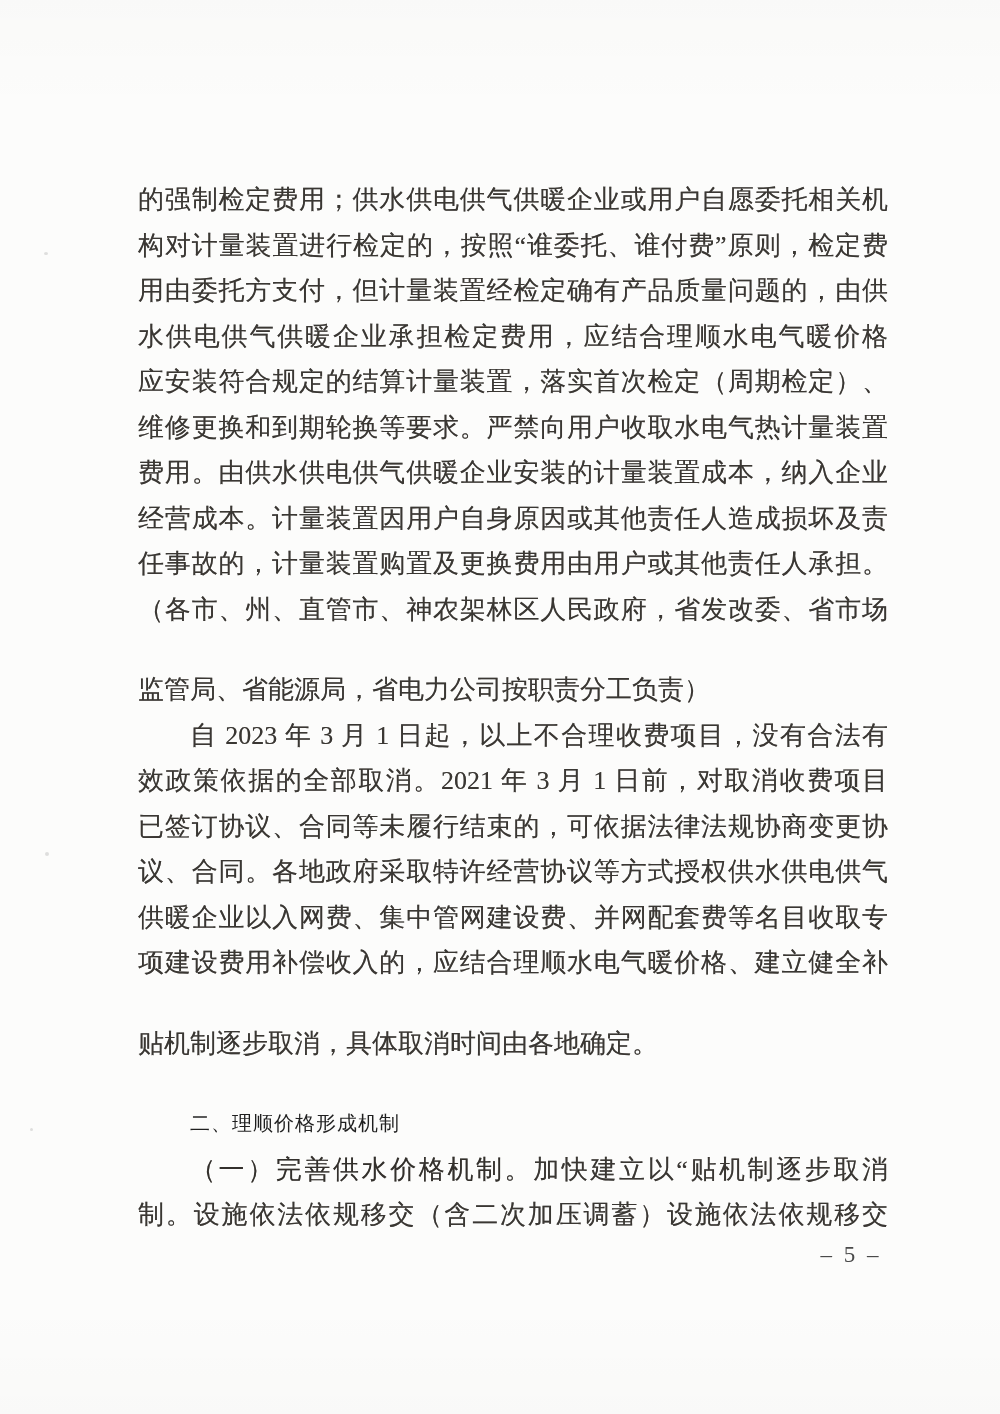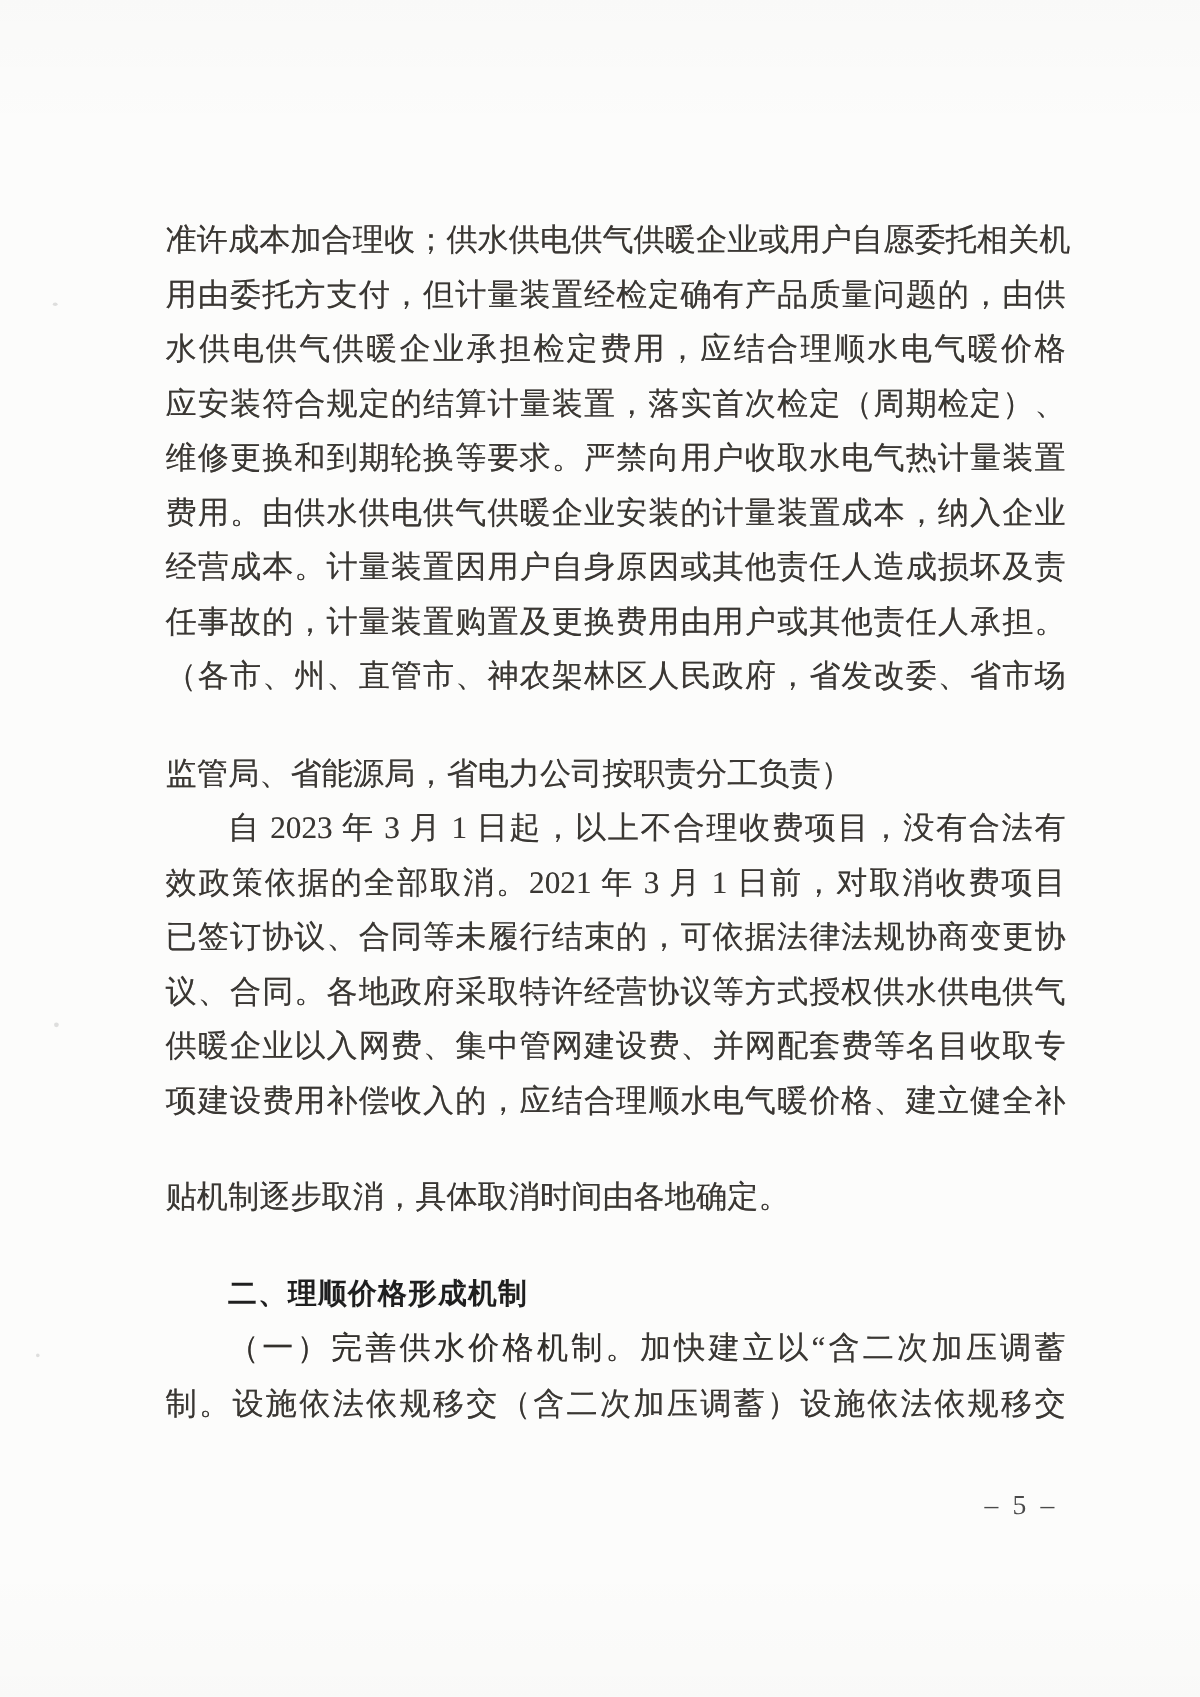--- a/index.html
+++ b/index.html
@@ -42,23 +42,23 @@
   }
   .line.short{
     text-align-last:left;
     margin-top:35px;
   }
   .line.indent{
     padding-left:52px;
   }
   .line.heading{
     font-family:"Liberation Sans","DejaVu Sans",sans-serif;
-    font-weight:700;
+    font-weight:400;
     color:var(--heading-ink);
-    font-size:24px;
+    font-size:20px;
     letter-spacing:1px;
     text-shadow:none;
   }
   .seg-kai{
     
     color:#33302c;
   }
   .seg-body{
     color:var(--ink);
   }
@@ -86,36 +86,37 @@
 </style>
 </head>
 <body>
 
 <div class="page">
   <div class="speck s1"></div>
   <div class="speck s2"></div>
   <div class="speck s3"></div>
 
   <div class="textblock">
-      <div class="line">准许成本加合理收；供水供电供气供暖企业或用户自愿委托相关机</div>
+      <div class="line">的强制检定费用；供水供电供气供暖企业或用户自愿委托相关机</div>
+      <div class="line">构对计量装置进行检定的，按照“谁委托、谁付费”原则，检定费</div>
       <div class="line">用由委托方支付，但计量装置经检定确有产品质量问题的，由供</div>
       <div class="line">水供电供气供暖企业承担检定费用，应结合理顺水电气暖价格</div>
       <div class="line">应安装符合规定的结算计量装置，落实首次检定（周期检定）、</div>
       <div class="line">维修更换和到期轮换等要求。严禁向用户收取水电气热计量装置</div>
       <div class="line">费用。由供水供电供气供暖企业安装的计量装置成本，纳入企业</div>
       <div class="line">经营成本。计量装置因用户自身原因或其他责任人造成损坏及责</div>
       <div class="line">任事故的，计量装置购置及更换费用由用户或其他责任人承担。</div>
       <div class="line">（各市、州、直管市、神农架林区人民政府，省发改委、省市场</div>
       <div class="line short">监管局、省能源局，省电力公司按职责分工负责）</div>
       <div class="line indent">自 2023 年 3 月 1 日起，以上不合理收费项目，没有合法有</div>
       <div class="line">效政策依据的全部取消。2021 年 3 月 1 日前，对取消收费项目</div>
       <div class="line">已签订协议、合同等未履行结束的，可依据法律法规协商变更协</div>
       <div class="line">议、合同。各地政府采取特许经营协议等方式授权供水供电供气</div>
       <div class="line">供暖企业以入网费、集中管网建设费、并网配套费等名目收取专</div>
       <div class="line">项建设费用补偿收入的，应结合理顺水电气暖价格、建立健全补</div>
       <div class="line short">贴机制逐步取消，具体取消时间由各地确定。</div>
       <div class="line indent short heading">二、理顺价格形成机制</div>
-      <div class="line indent"><span class="seg-kai">（一）完善供水价格机制。</span><span class="seg-body">加快建立以“含二次加压调蓄</span></div>
+      <div class="line indent"><span class="seg-kai">（一）完善供水价格机制。</span><span class="seg-body">加快建立以“贴机制逐步取消</span></div>
       <div class="line">制。设施依法依规移交（含二次加压调蓄）设施依法依规移交</div>
     </div>
 
   <div class="page-number">– 5 –</div>
 </div>
 
 </body></html>

